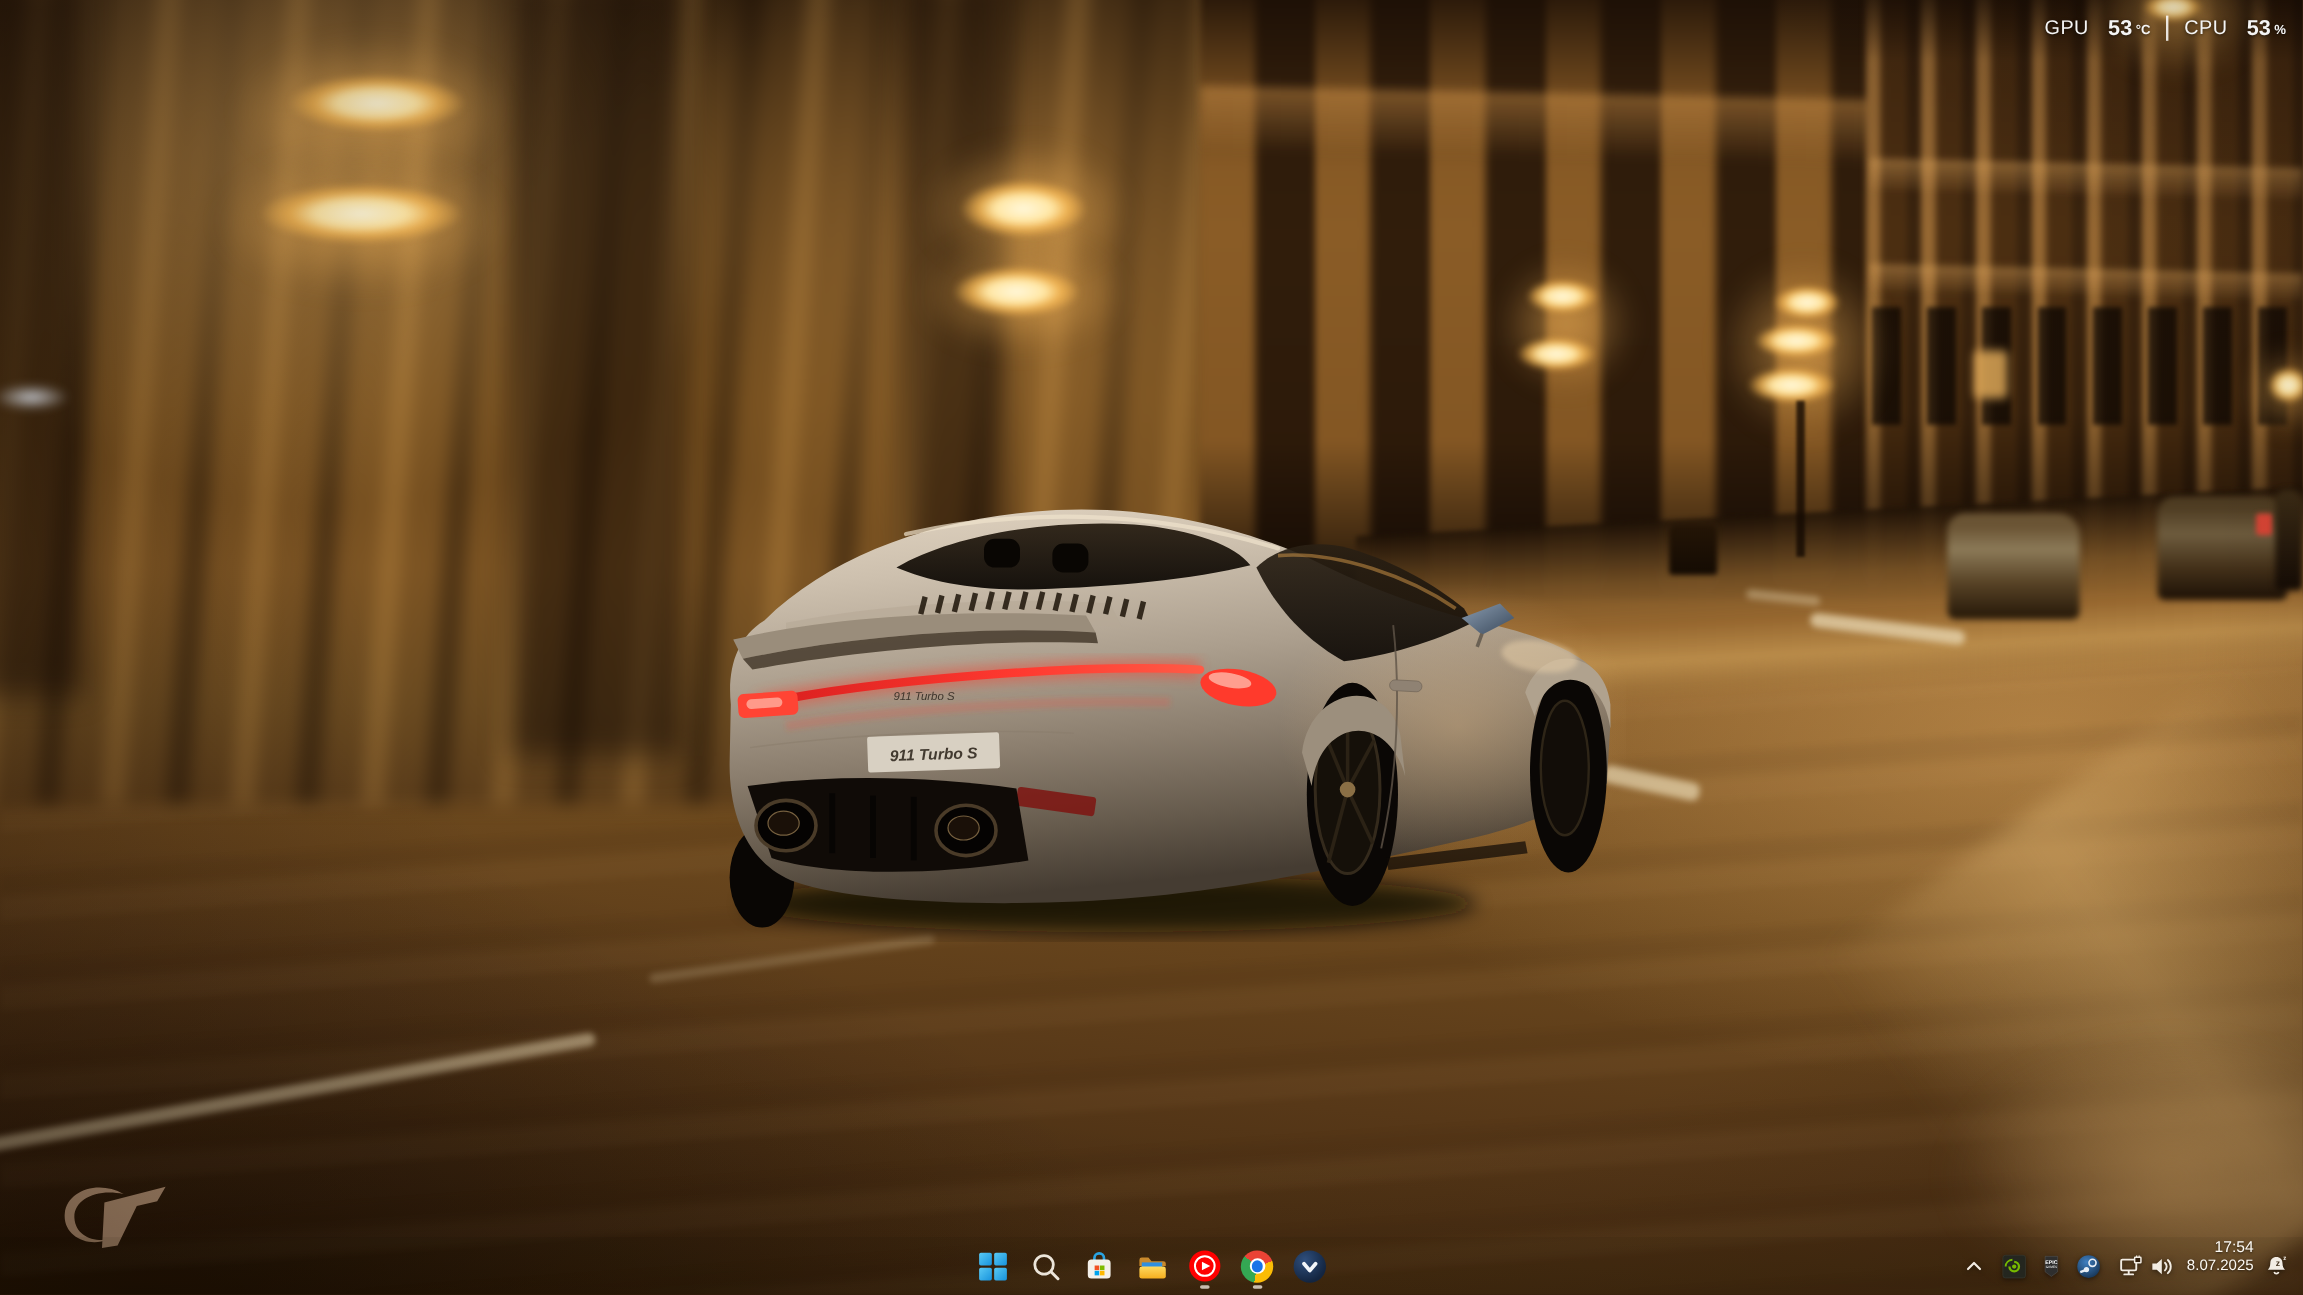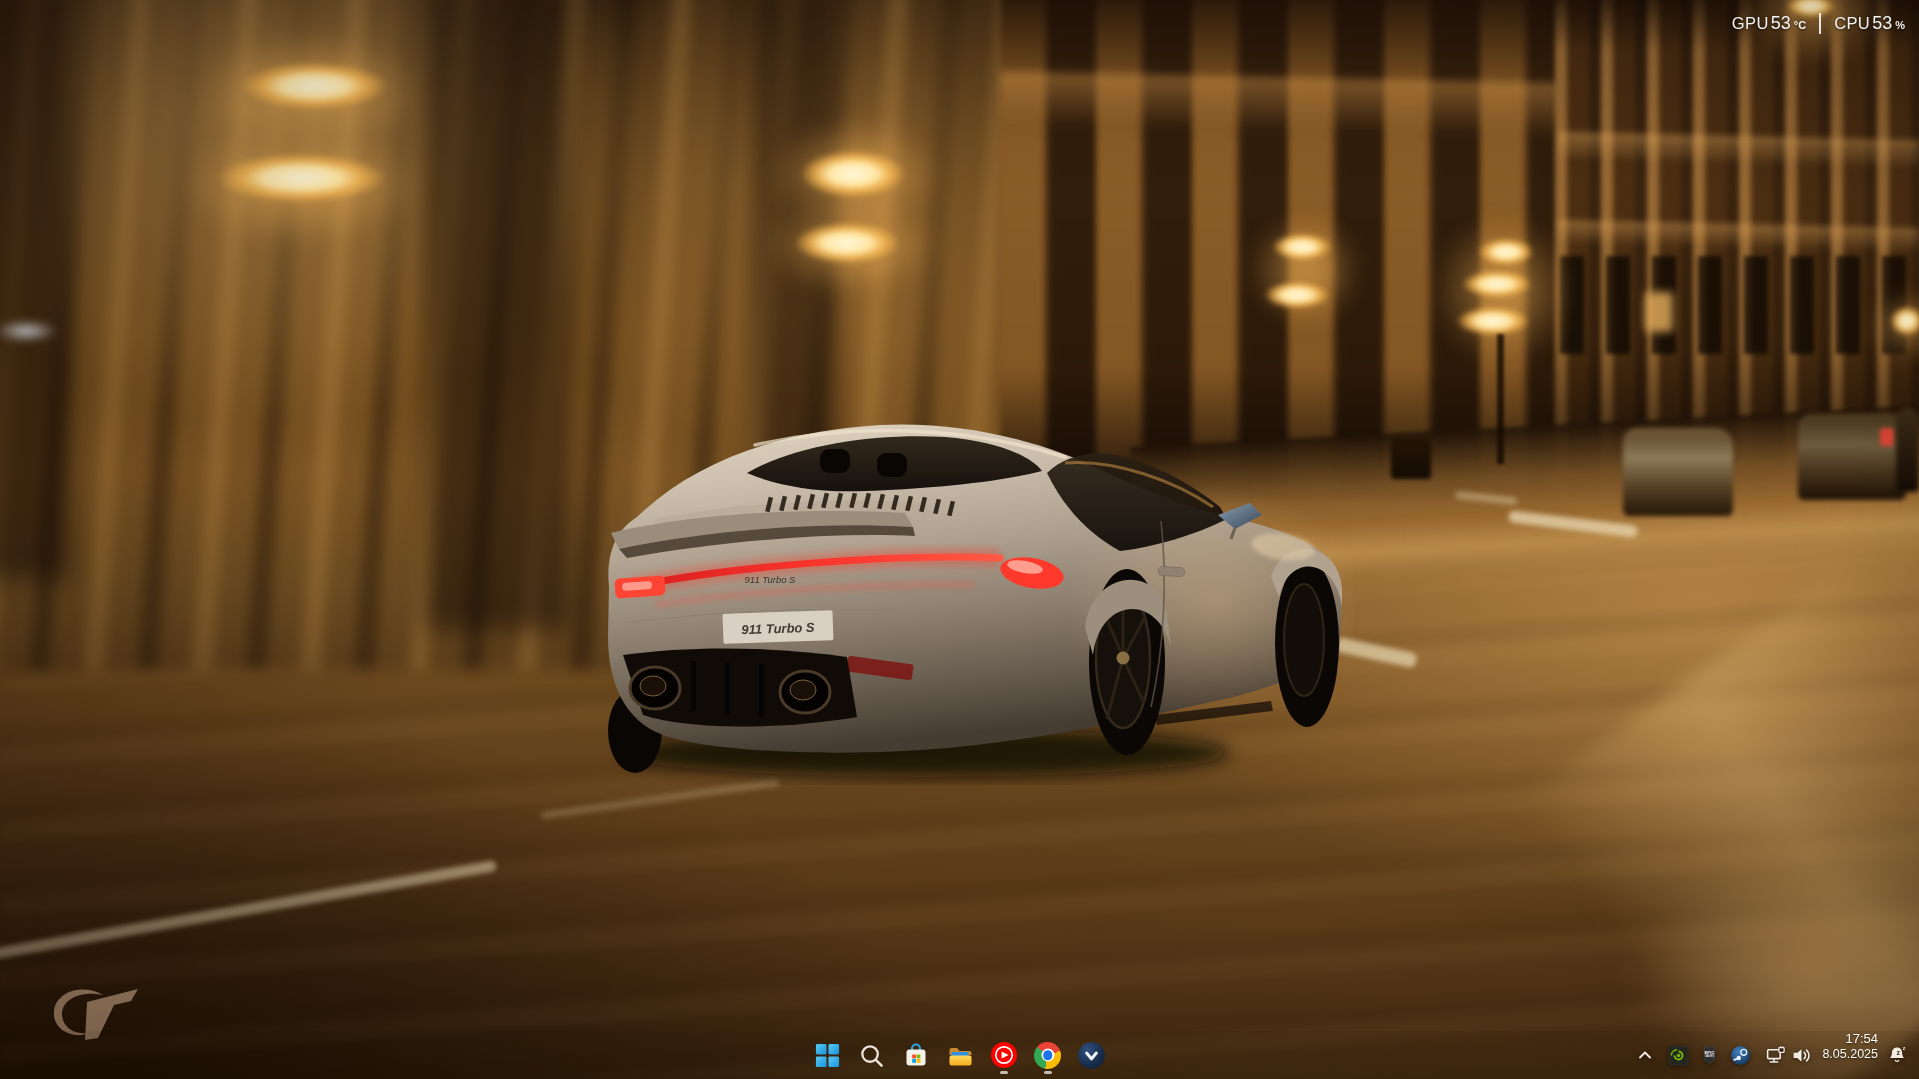--- a/index.html
+++ b/index.html
@@ -74,21 +74,21 @@
   .bin { left:1391px; top:437px; width:40px; height:42px; border-radius:6px 6px 3px 3px; filter:blur(2px);
     background:linear-gradient(180deg,#241506 0%,#140b03 100%); }
 
   .vignette { inset:0; pointer-events:none;
     background:radial-gradient(1400px 900px at 56% 42%, rgba(0,0,0,0) 55%, rgba(16,6,0,.38) 100%); }
 
   
   #hw-overlay { position:absolute; top:13px; right:14px; display:flex; align-items:center;
     color:#f4f4f4; text-shadow:0 1px 3px rgba(0,0,0,.65); }
   #hw-overlay .lbl { font-size:16.5px; letter-spacing:.4px; }
-  #hw-overlay .val { font-size:18px; font-weight:normal; margin-left:2px; }
+  #hw-overlay .val { font-size:18px; font-weight:bold; margin-left:16px; }
   #hw-overlay .unit { font-size:11px; font-weight:bold; margin-left:3px; position:relative; top:1px; }
   #hw-overlay .divider { width:2px; height:21px; background:rgba(255,255,255,.85); margin:0 13px; }
 
   
   #taskbar { position:absolute; left:0; bottom:0; width:1919px; height:48px; background:rgba(20,12,6,.07); }
   #task-icons { position:absolute; left:50%; transform:translateX(-50%); bottom:0; height:48px;
     display:flex; align-items:center; gap:4px; }
   .tb-btn { width:40px; height:44px; border-radius:6px; display:flex; align-items:center; justify-content:center;
     position:relative; cursor:pointer; }
   .run-dot { position:absolute; bottom:3px; left:50%; transform:translateX(-50%); width:8px; height:3px;
@@ -451,21 +451,21 @@
       <div class="tray-btn" style="width:26px;">
         <svg class="tray-ic" width="21" height="21" viewBox="0 0 20 20">
           <polygon points="2.5,7.5 6,7.5 10,4 10,16 6,12.5 2.5,12.5" fill="#f2ece3"></polygon>
           <path d="M12.5 7 a4 4 0 0 1 0 6" stroke="#f2ece3" stroke-width="1.5" fill="none" stroke-linecap="round"></path>
           <path d="M14.8 4.8 a7 7 0 0 1 0 10.4" stroke="#f2ece3" stroke-width="1.5" fill="none" stroke-linecap="round"></path>
         </svg>
       </div>
 
       <div id="clock-block">
         <span id="clock-time">17:54</span>
-        <span id="clock-date">8.05.2025</span>
+        <span id="clock-date">8.07.2025</span>
       </div>
 
       <div class="tray-btn" style="width:28px;">
         <svg class="tray-ic" width="22" height="22" viewBox="0 0 20 20">
           <path d="M10 3.2 c2.8 0 4.5 2 4.6 4.5 c0.1 2.8 0.8 4 1.9 5.1 H3.5 c1.1 -1.1 1.8 -2.3 1.9 -5.1 C5.5 5.2 7.2 3.2 10 3.2 Z" fill="#f2ece3"></path>
           <path d="M8.3 14.6 a1.8 1.8 0 0 0 3.4 0" stroke="#f2ece3" stroke-width="1.3" fill="none"></path>
           <text x="11.2" y="10" font-size="6.5" font-weight="bold" fill="#42301c" text-anchor="middle">z</text>
           <text x="16.4" y="5.4" font-size="4.6" font-weight="bold" fill="#f2ece3" text-anchor="middle">z</text>
         </svg>
       </div>

